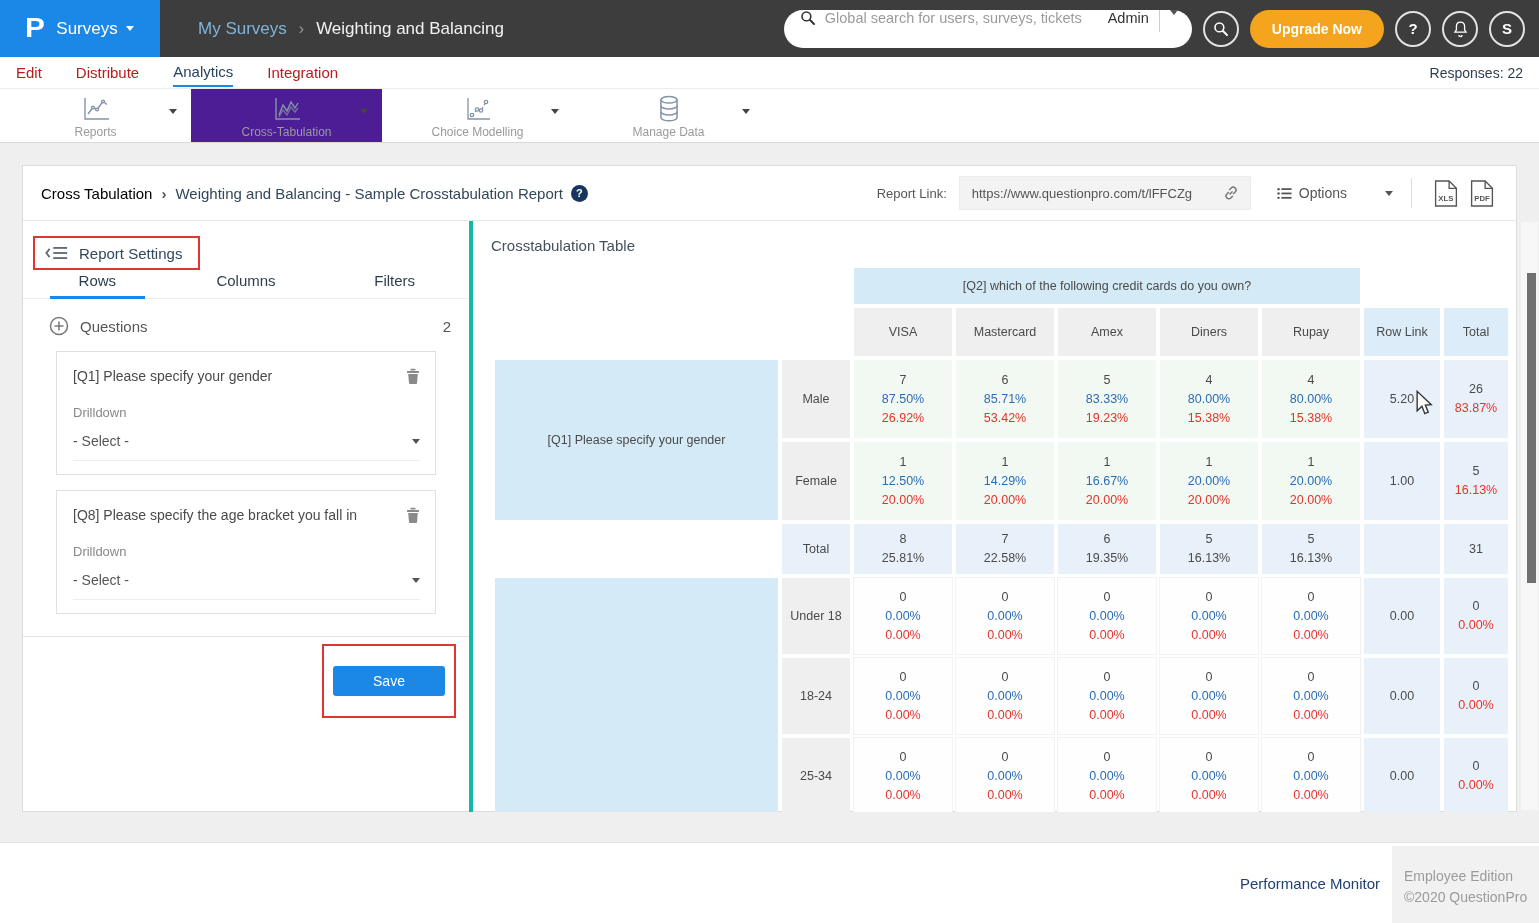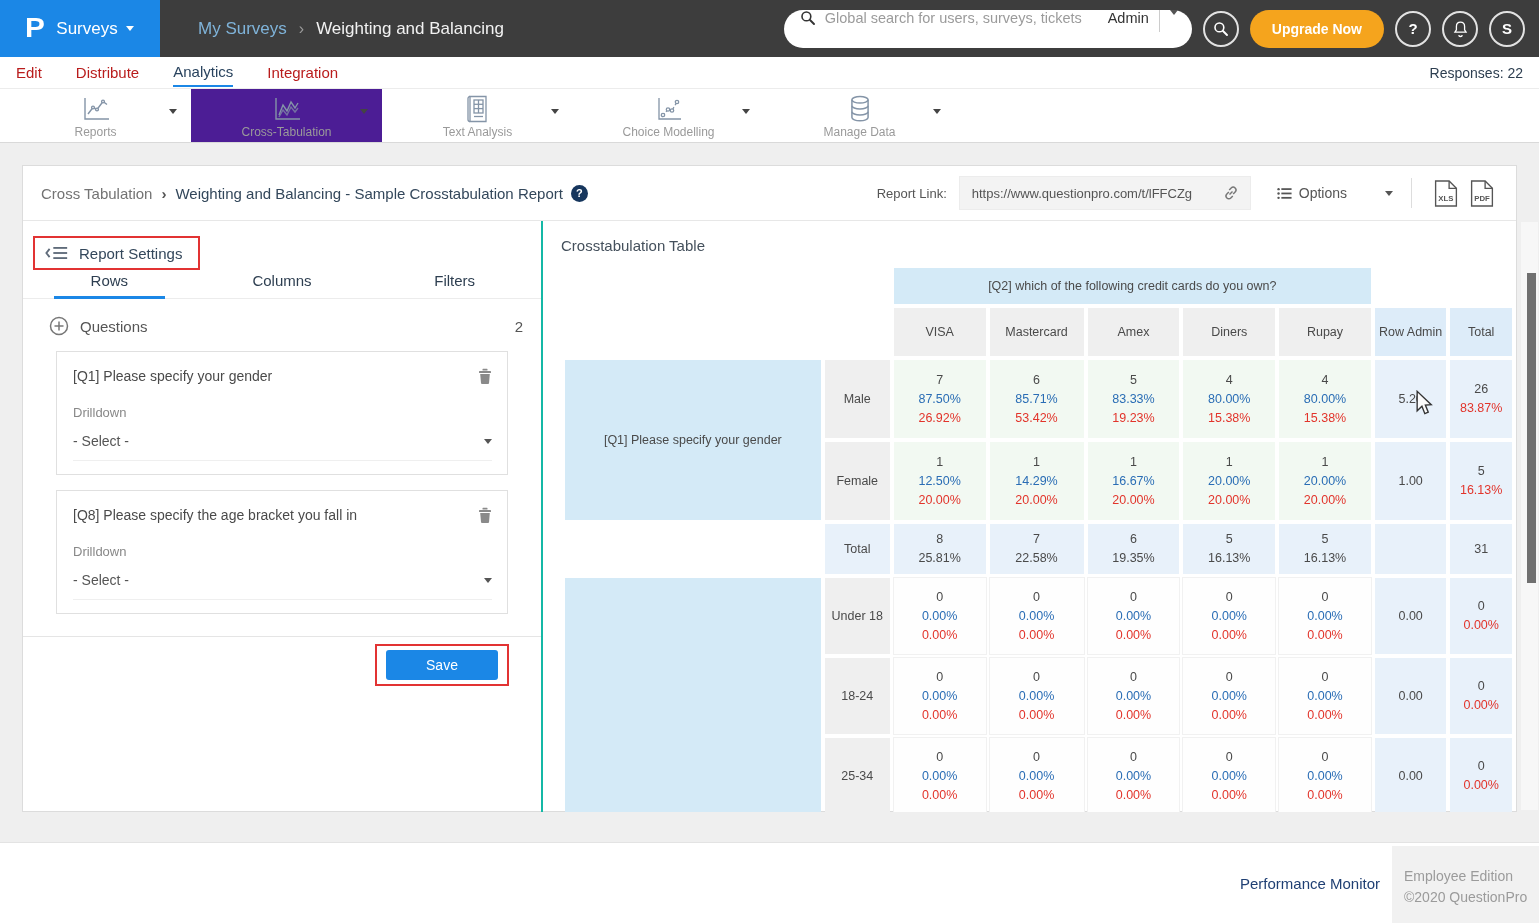--- a/index.html
+++ b/index.html
@@ -38,55 +38,55 @@
   .an-toolbar { position:absolute; top:88px; left:0; width:100%; height:55px; background:#fff; border-top:1px solid #ececec; border-bottom:1px solid #d9d9d9; display:flex; }
   .tb-item { width:191px; height:100%; position:relative; display:flex; flex-direction:column; align-items:center; justify-content:flex-start; padding-top:6px; cursor:pointer; }
   .tb-item.active { background:#4c1d95; }
   .tb-item .caret { position:absolute; right:14px; top:20px; border-top-color:#444; }
   .tb-label { font-size:12px; color:#9a9a9a; margin-top:2px; }
   .tb-icon { height:28px; display:flex; align-items:center; }
 
   
   .card { position:absolute; left:22px; top:165px; width:1495px; height:647px; background:#fff; border:1px solid #dcdcdc; }
   .report-bar { height:55px; border-bottom:1px solid #e7e7e7; display:flex; align-items:center; padding:0 16px 0 18px; }
-  .rb-link { color:#737373; font-size:15px; cursor:pointer; }
+  .rb-link { color:#000000; font-size:15px; cursor:pointer; }
   .rb-sep { margin:0 9px; color:#555; font-size:15px; font-weight:bold; }
   .rb-title { color:#33475b; font-size:15px; }
   .help-badge { width:17px; height:17px; border-radius:50%; background:#16365d; color:#fff; font-size:11px; font-weight:bold; display:inline-flex; align-items:center; justify-content:center; margin-left:8px; cursor:pointer; }
   .rb-right { margin-left:auto; display:flex; align-items:center; }
   .rl-label { font-size:13px; color:#555; margin-right:12px; }
   .rl-box { width:292px; height:34px; background:#f3f3f3; border:1px solid #ececec; display:flex; align-items:center; padding:0 10px 0 12px; }
   .rl-url { flex:1; font-size:13px; color:#555; white-space:nowrap; overflow:hidden; }
   .opt-wrap { display:flex; align-items:center; margin-left:26px; gap:7px; cursor:pointer; }
   .opt-label { font-size:14px; color:#555; }
   .opt-caret { margin-left:38px; cursor:pointer; }
   .rb-div { width:1px; height:30px; background:#ddd; margin:0 16px 0 18px; }
   .export-btn { margin:0 6px; cursor:pointer; display:flex; align-items:center; }
 
   
   .card-body { display:flex; height:591px; }
-  .settings { width:520px; border-right:2px solid #14b8a6; position:relative; }
+  .settings { width:450px; border-right:4px solid #14b8a6; position:relative; }
   .rs-wrap { margin:15px 0 0 10px; }
   .rs-box { display:inline-flex; align-items:center; gap:10px; border:2px solid #e23333; padding:6px 16px 6px 10px; cursor:pointer; }
   .rs-label { font-size:15px; color:#33475b; }
   .s-tabs { display:flex; margin-top:2px; border-bottom:1px solid #ececec; }
   .s-tab { flex:1; text-align:center; font-size:15px; color:#2d3e50; padding-bottom:9px; cursor:pointer; position:relative; }
   .s-tab.active::after { content:""; position:absolute; left:18%; right:18%; bottom:-1px; height:3px; background:#1b87e6; }
   .q-row { display:flex; align-items:center; margin:17px 18px 0 26px; gap:11px; }
   .q-label { font-size:15px; color:#555; }
   .q-count { margin-left:auto; font-size:15px; color:#555; }
   .q-card { margin:15px 33px 0 33px; border:1px solid #e0e0e0; padding:15px 15px 13px 16px; }
   .qc-head { display:flex; align-items:flex-start; }
   .qc-text { font-size:14px; color:#4a4a4a; line-height:1.4; flex:1; padding-right:10px; }
   .trash { cursor:pointer; flex:none; margin-top:1px; }
   .drill { font-size:13px; color:#888; margin-top:17px; }
   .sel-row { display:flex; align-items:center; margin-top:13px; padding-bottom:11px; border-bottom:1px solid #efefef; cursor:pointer; }
   .sel-val { font-size:14px; color:#555; flex:1; }
   .s-divider { margin-top:22px; border-top:1px solid #e5e5e5; }
-  .save-outline { border:2px solid #e23333; padding:4px 9px; width:fit-content; margin:7px 32px 0 auto; }
+  .save-outline { border:2px solid #e23333; padding:20px 9px; width:fit-content; margin:7px 13px 0 auto; }
   .save-btn { width:112px; height:30px; background:#1b87e6; border:none; border-radius:3px; color:#fff; font-size:14px; cursor:pointer; font-family:"Liberation Sans",sans-serif; }
 
   
   .table-area { flex:1; overflow:hidden; padding:16px 0 0 18px; position:relative; }
   .ct-title { font-size:15px; color:#44505c; font-weight:normal; }
   table.ct { border-collapse:separate; border-spacing:4px; margin-top:10px; table-layout:fixed; }
   table.ct td { text-align:center; vertical-align:middle; font-size:12.5px; color:#4a4a4a; }
   .blank { background:transparent; }
   .q2head { background:#d4eaf7; color:#52606d; font-size:13.5px; height:36px; }
   .colhead { background:#efefef; color:#555; font-size:13px; height:48px; }
@@ -194,35 +194,20 @@
             <path d="M4 2v21h24"></path>
             <polyline points="7,19 11,9 15,15 19,6 23,12 26,7"></polyline>
             <polyline points="7,21 11,14 15,19 19,11 23,16 26,12" opacity=".7"></polyline>
           </svg>
       </span>
       <span class="caret"></span>
       <span class="tb-label">Cross-Tabulation</span>
     </div>
     <div class="tb-item">
       <span class="tb-icon">
-        <svg width="22" height="28" viewBox="0 0 22 28" fill="none" stroke="#8494a7" stroke-width="1.3">
-            <path d="M3 1.5h16v25H3z"></path>
-            <path d="M3 1.5c-1.2 0-2 1-2 2v21c0 1.2.8 2 2 2"></path>
-            <rect x="7" y="5" width="9" height="13"></rect>
-            <line x1="11.5" y1="5" x2="11.5" y2="18"></line>
-            <line x1="7" y1="9.3" x2="16" y2="9.3"></line>
-            <line x1="7" y1="13.6" x2="16" y2="13.6"></line>
-            <line x1="7" y1="21.5" x2="16" y2="21.5"></line>
-          </svg>
-      </span>
-      <span class="caret"></span>
-      <span class="tb-label">Text Analysis</span>
-    </div>
-    <div class="tb-item">
-      <span class="tb-icon">
         <svg width="28" height="26" viewBox="0 0 28 26" fill="none" stroke="#8494a7" stroke-width="1.3">
             <path d="M4 2v21h22"></path>
             <polyline points="8,19 13,13.5 17,14.5 22,6" stroke-dasharray="2.2 2.2"></polyline>
             <circle cx="8" cy="19" r="1.7" fill="#fff"></circle>
             <circle cx="13" cy="13.5" r="1.7" fill="#fff"></circle>
             <circle cx="17" cy="14.5" r="1.7" fill="#fff"></circle>
             <circle cx="22" cy="6" r="1.7" fill="#fff"></circle>
           </svg>
       </span>
       <span class="caret"></span>
@@ -382,21 +367,21 @@
             <td class="q2head" colspan="5">[Q2] which of the following credit cards do you own?</td>
             <td class="blank" colspan="2"></td>
           </tr>
           <tr>
             <td class="blank" colspan="2"></td>
             <td class="colhead">VISA</td>
             <td class="colhead">Mastercard</td>
             <td class="colhead">Amex</td>
             <td class="colhead">Diners</td>
             <td class="colhead">Rupay</td>
-            <td class="rmhead">Row Admin</td>
+            <td class="rmhead">Row Link</td>
             <td class="rmhead">Total</td>
           </tr>
 
           <tr class="drow">
             <td class="grouplabel" rowspan="2">[Q1] Please specify your gender</td>
             <td class="rowlabel">Male</td>
             <td class="datacell">
                   <div class="cl">7</div>
                   <div class="cl pcol">87.50%</div>
                   <div class="cl prow">26.92%</div>

